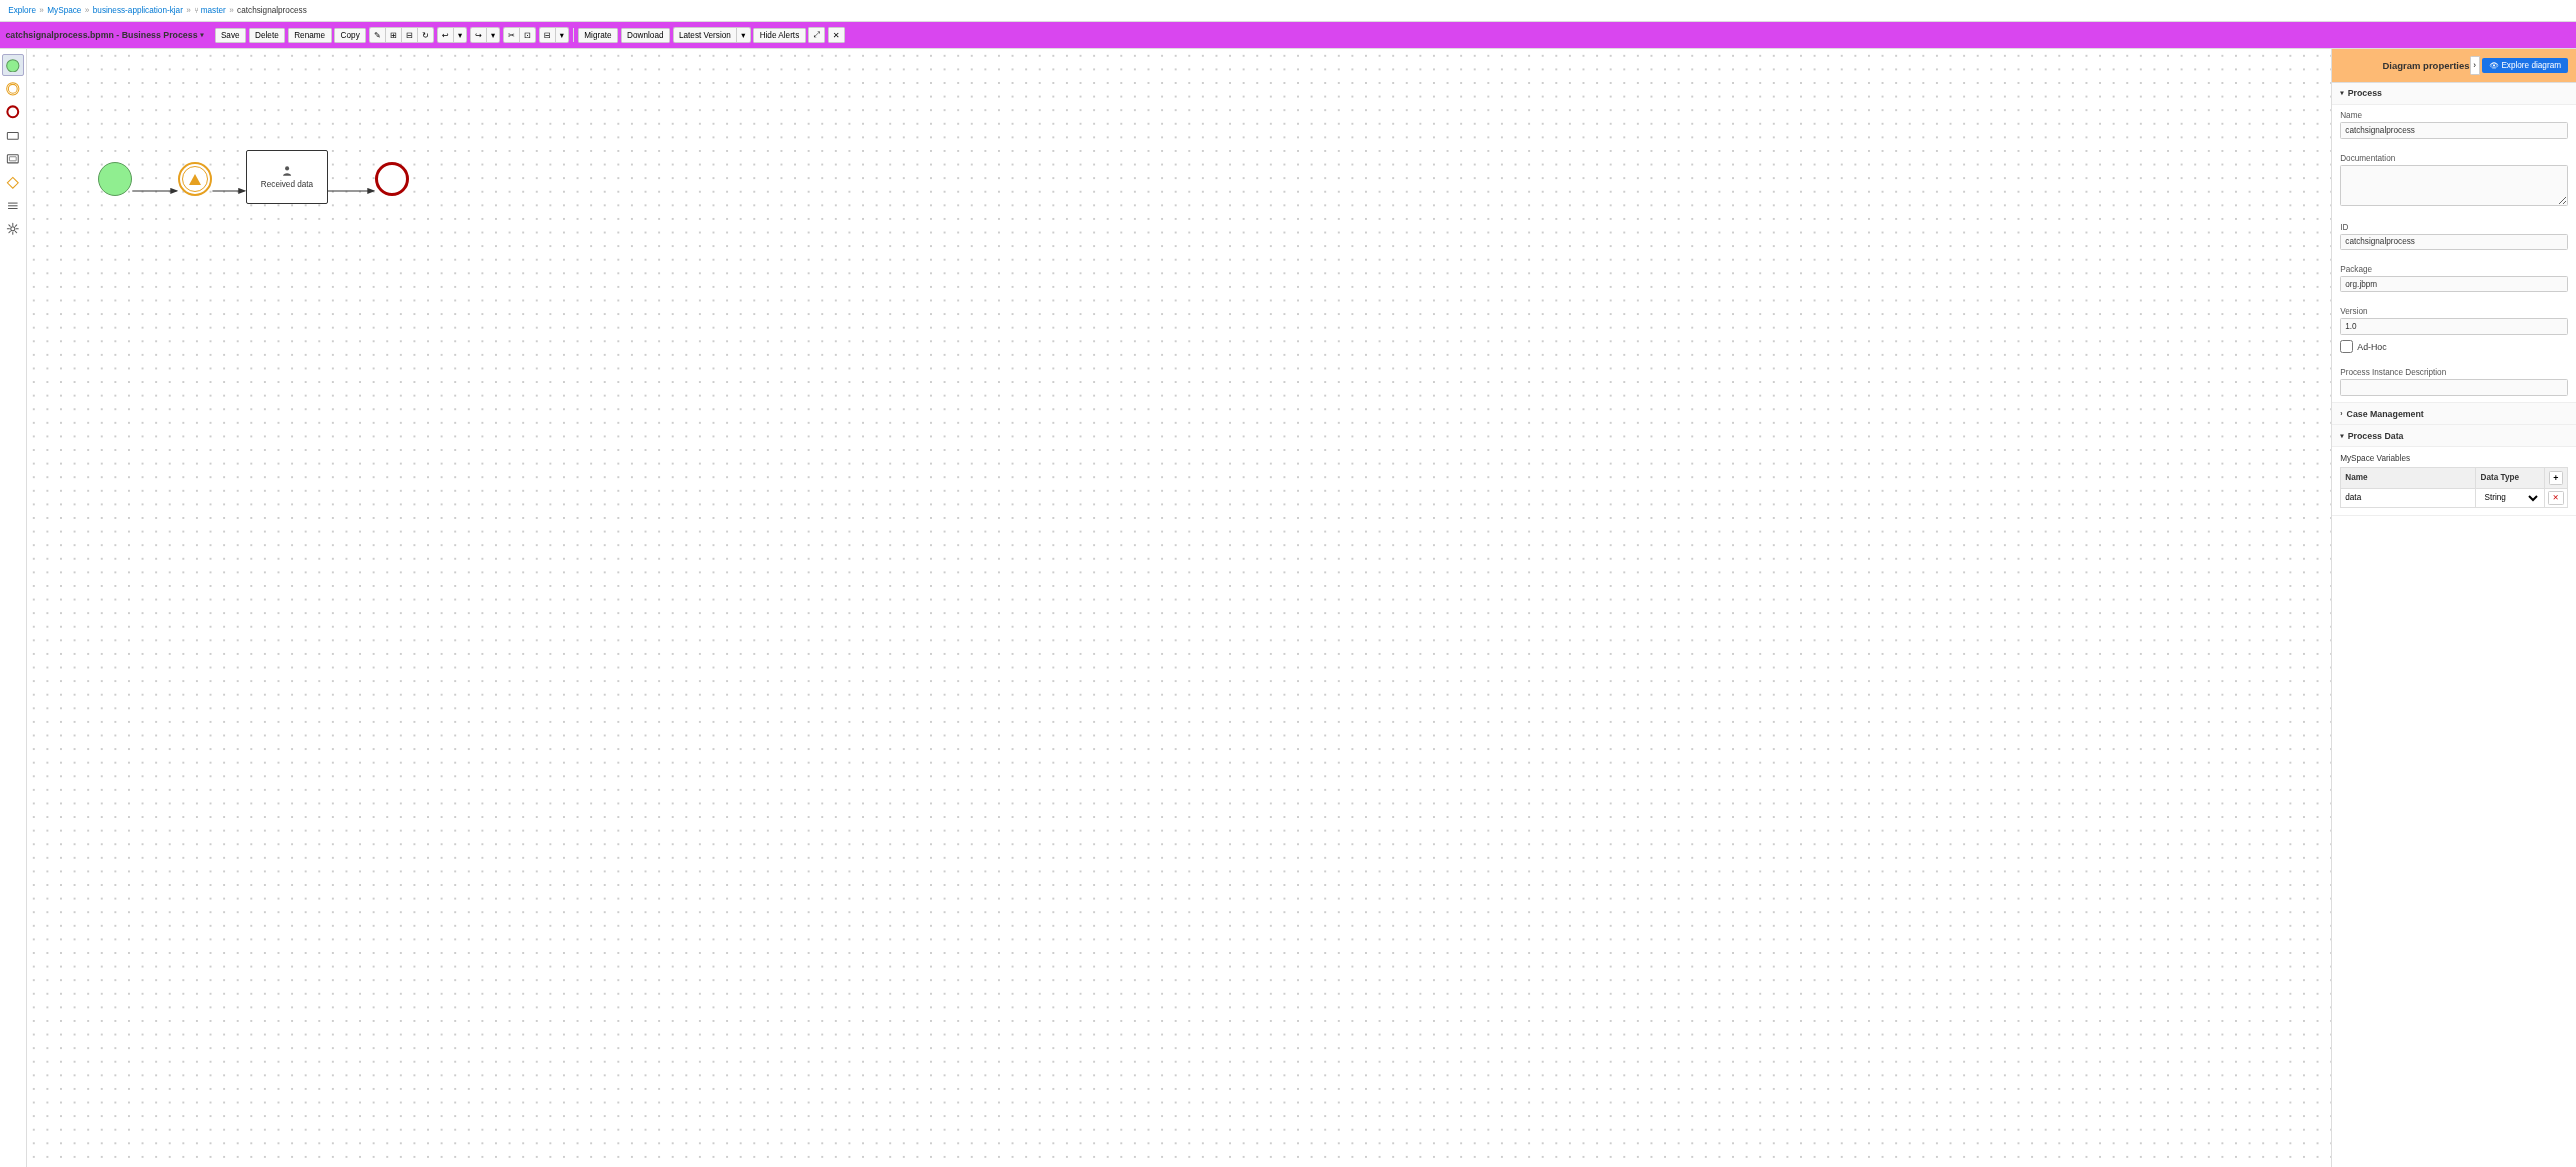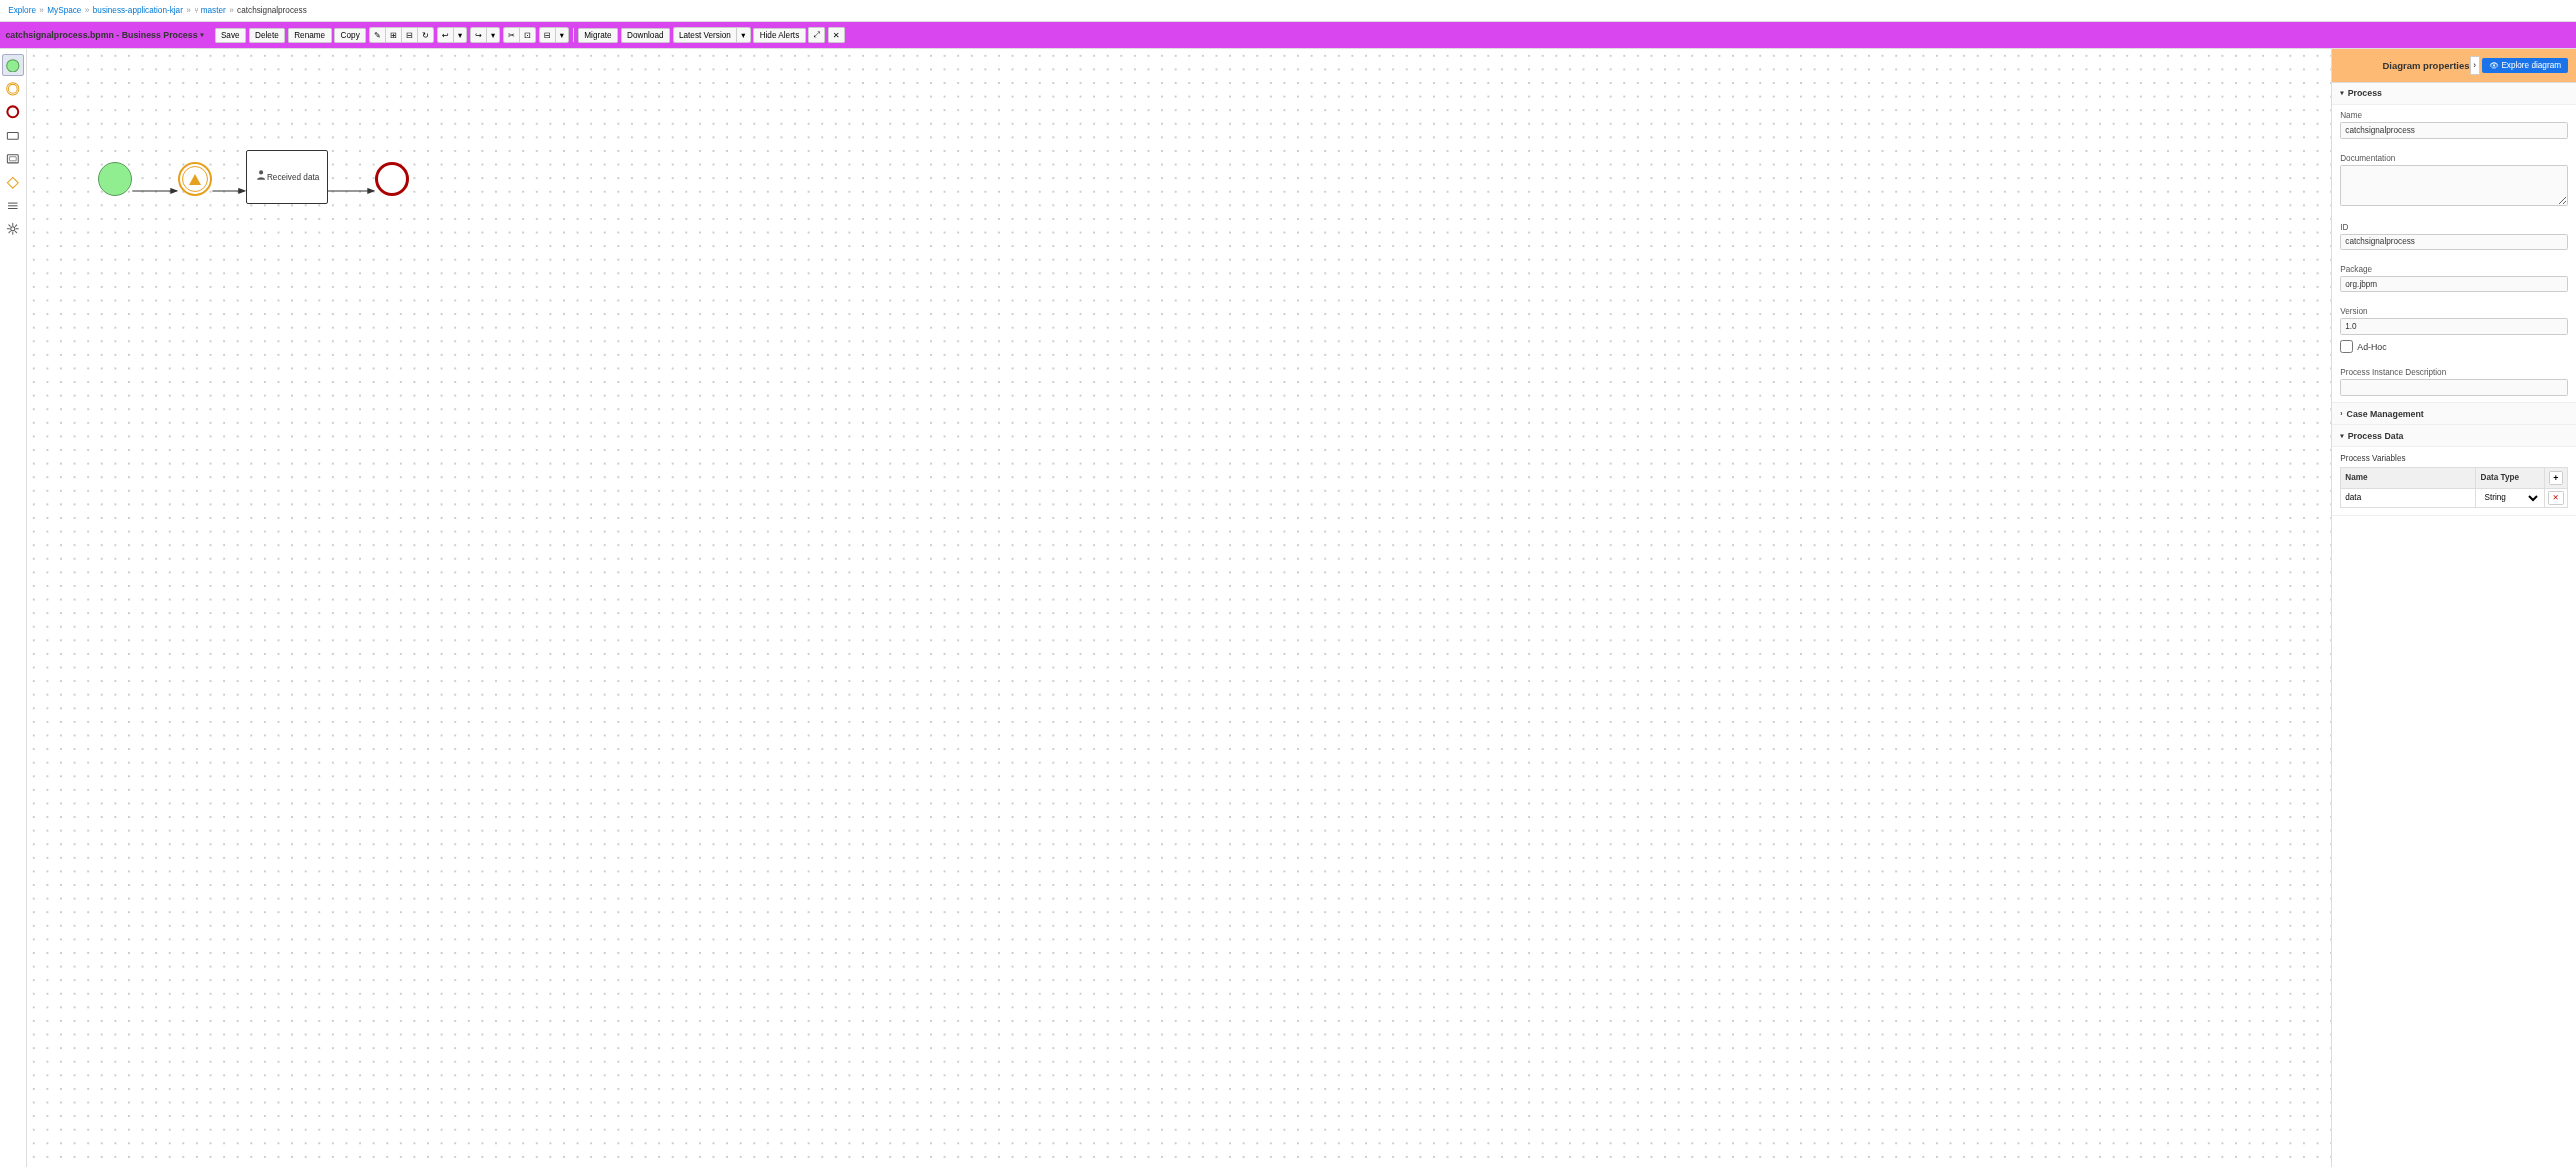--- a/index.html
+++ b/index.html
@@ -182,20 +182,21 @@
       border-bottom: 11px solid #e6a020;
     }
 
     
     .bpmn-task {
       position: absolute;
       background: #fff;
       border: 1.4px solid #333;
       border-radius: 2px;
       display: flex;
+      flex-direction: column;
       align-items: center;
       justify-content: center;
       font-size: 8.2px;
       text-align: center;
     }
     .task-icon {
       font-size: 11px;
       margin-bottom: 1.4px;
     }
 
@@ -553,21 +554,21 @@
       <span style="font-size:6.8px;">›</span>
       <span>Case Management</span>
     </div>
 
     <div class="section-header">
       <span style="font-size:6.8px;">▾</span>
       <span>Process Data</span>
     </div>
     <div class="section-content">
       <div style="display:flex; align-items:center; justify-content:space-between; margin-bottom:4.1px;">
-        <span style="font-size:8.2px; font-weight:500;">Process Variables</span>
+        <span style="font-size:8.2px; font-weight:500;">MySpace Variables</span>
       </div>
       <table class="var-table">
         <thead>
           <tr>
             <th>Name</th>
             <th>Data Type</th>
             <th style="width:19px; text-align:center;">
               <button class="add-btn">+</button>
             </th>
           </tr>

